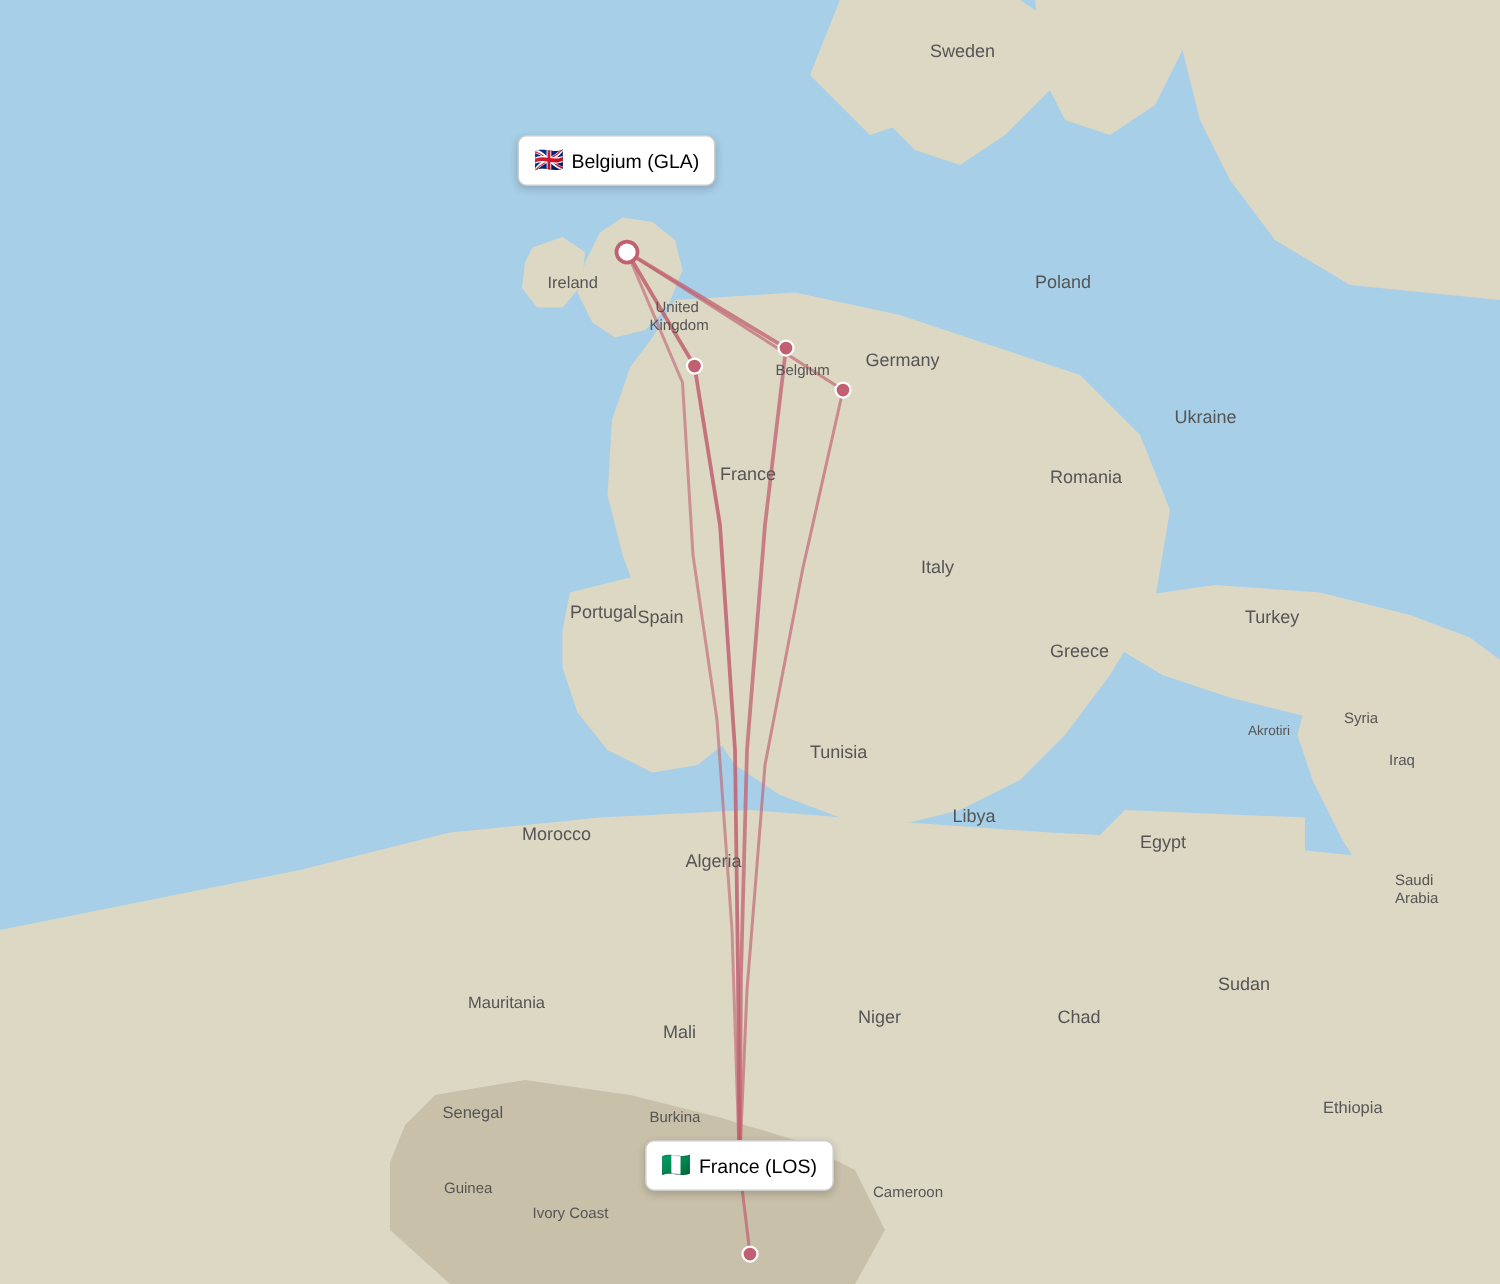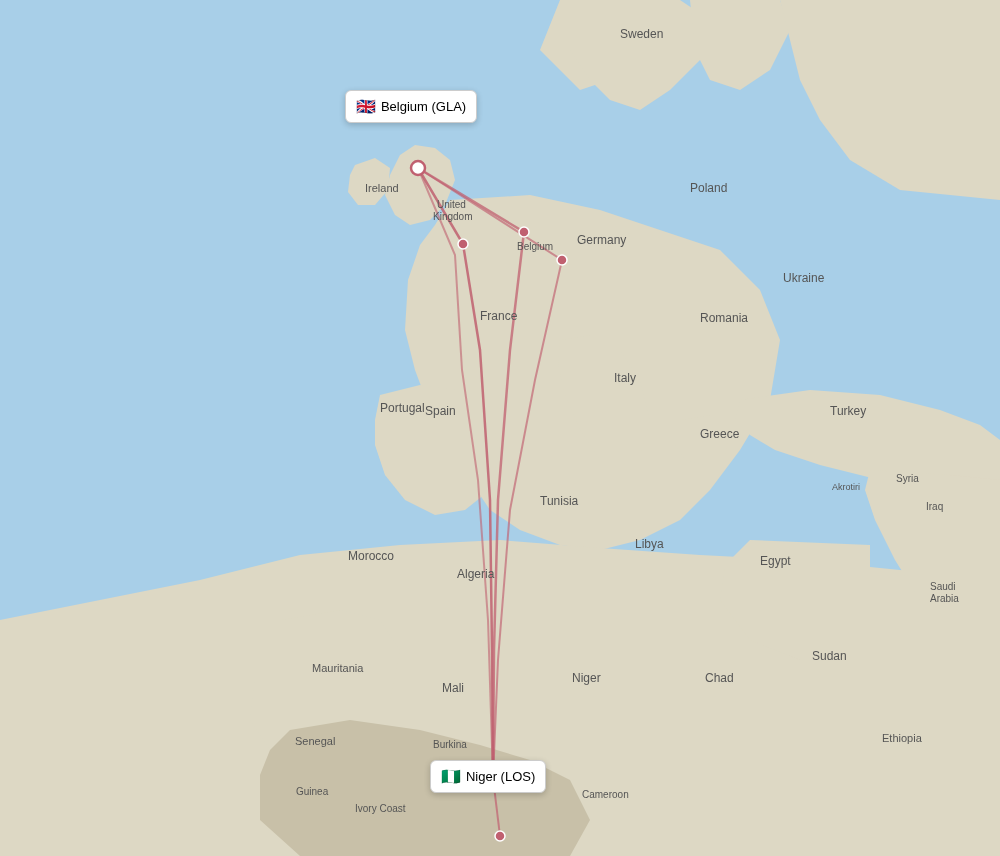--- a/index.html
+++ b/index.html
@@ -150,15 +150,15 @@
     <text x="930" y="602" font-family="Arial" font-size="10" fill="#555">Arabia</text>
   </svg>
 
   <div id="label-glasgow" class="airport-label">
     <span class="flag">🇬🇧</span>
     <span>Belgium (GLA)</span>
   </div>
 
   <div id="label-lagos" class="airport-label">
     <span class="flag">🇳🇬</span>
-    <span>Niger (LOS)</span>
+    <span>France (LOS)</span>
   </div>
 </div>
 
 </body></html>

